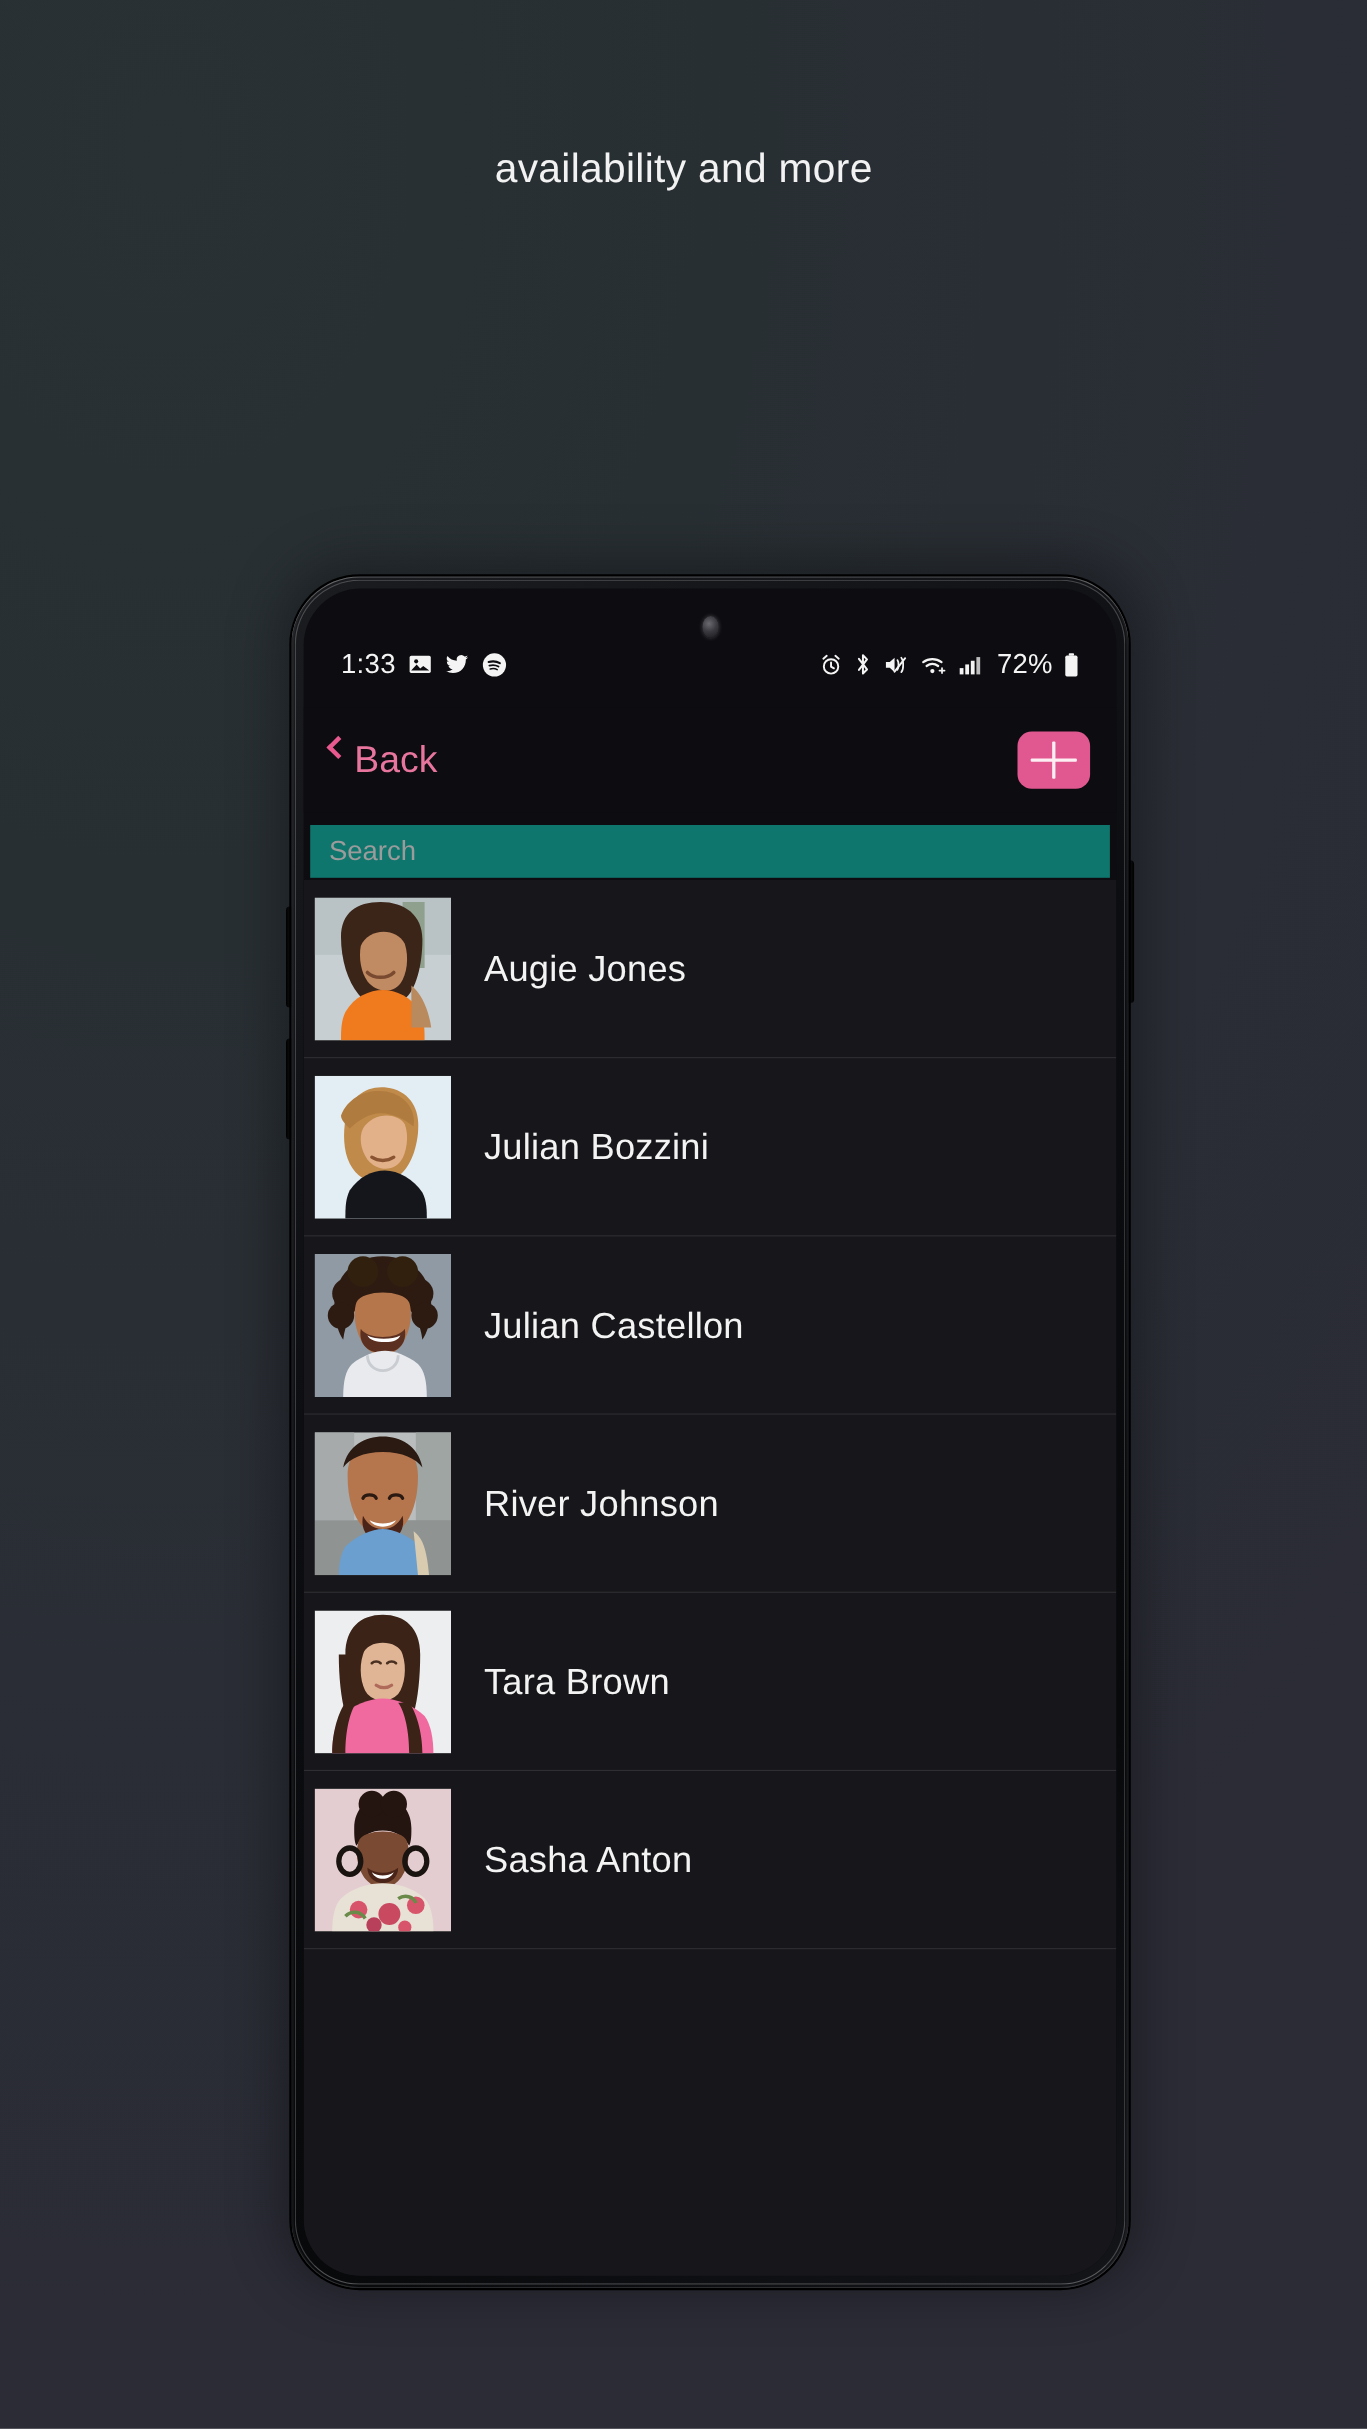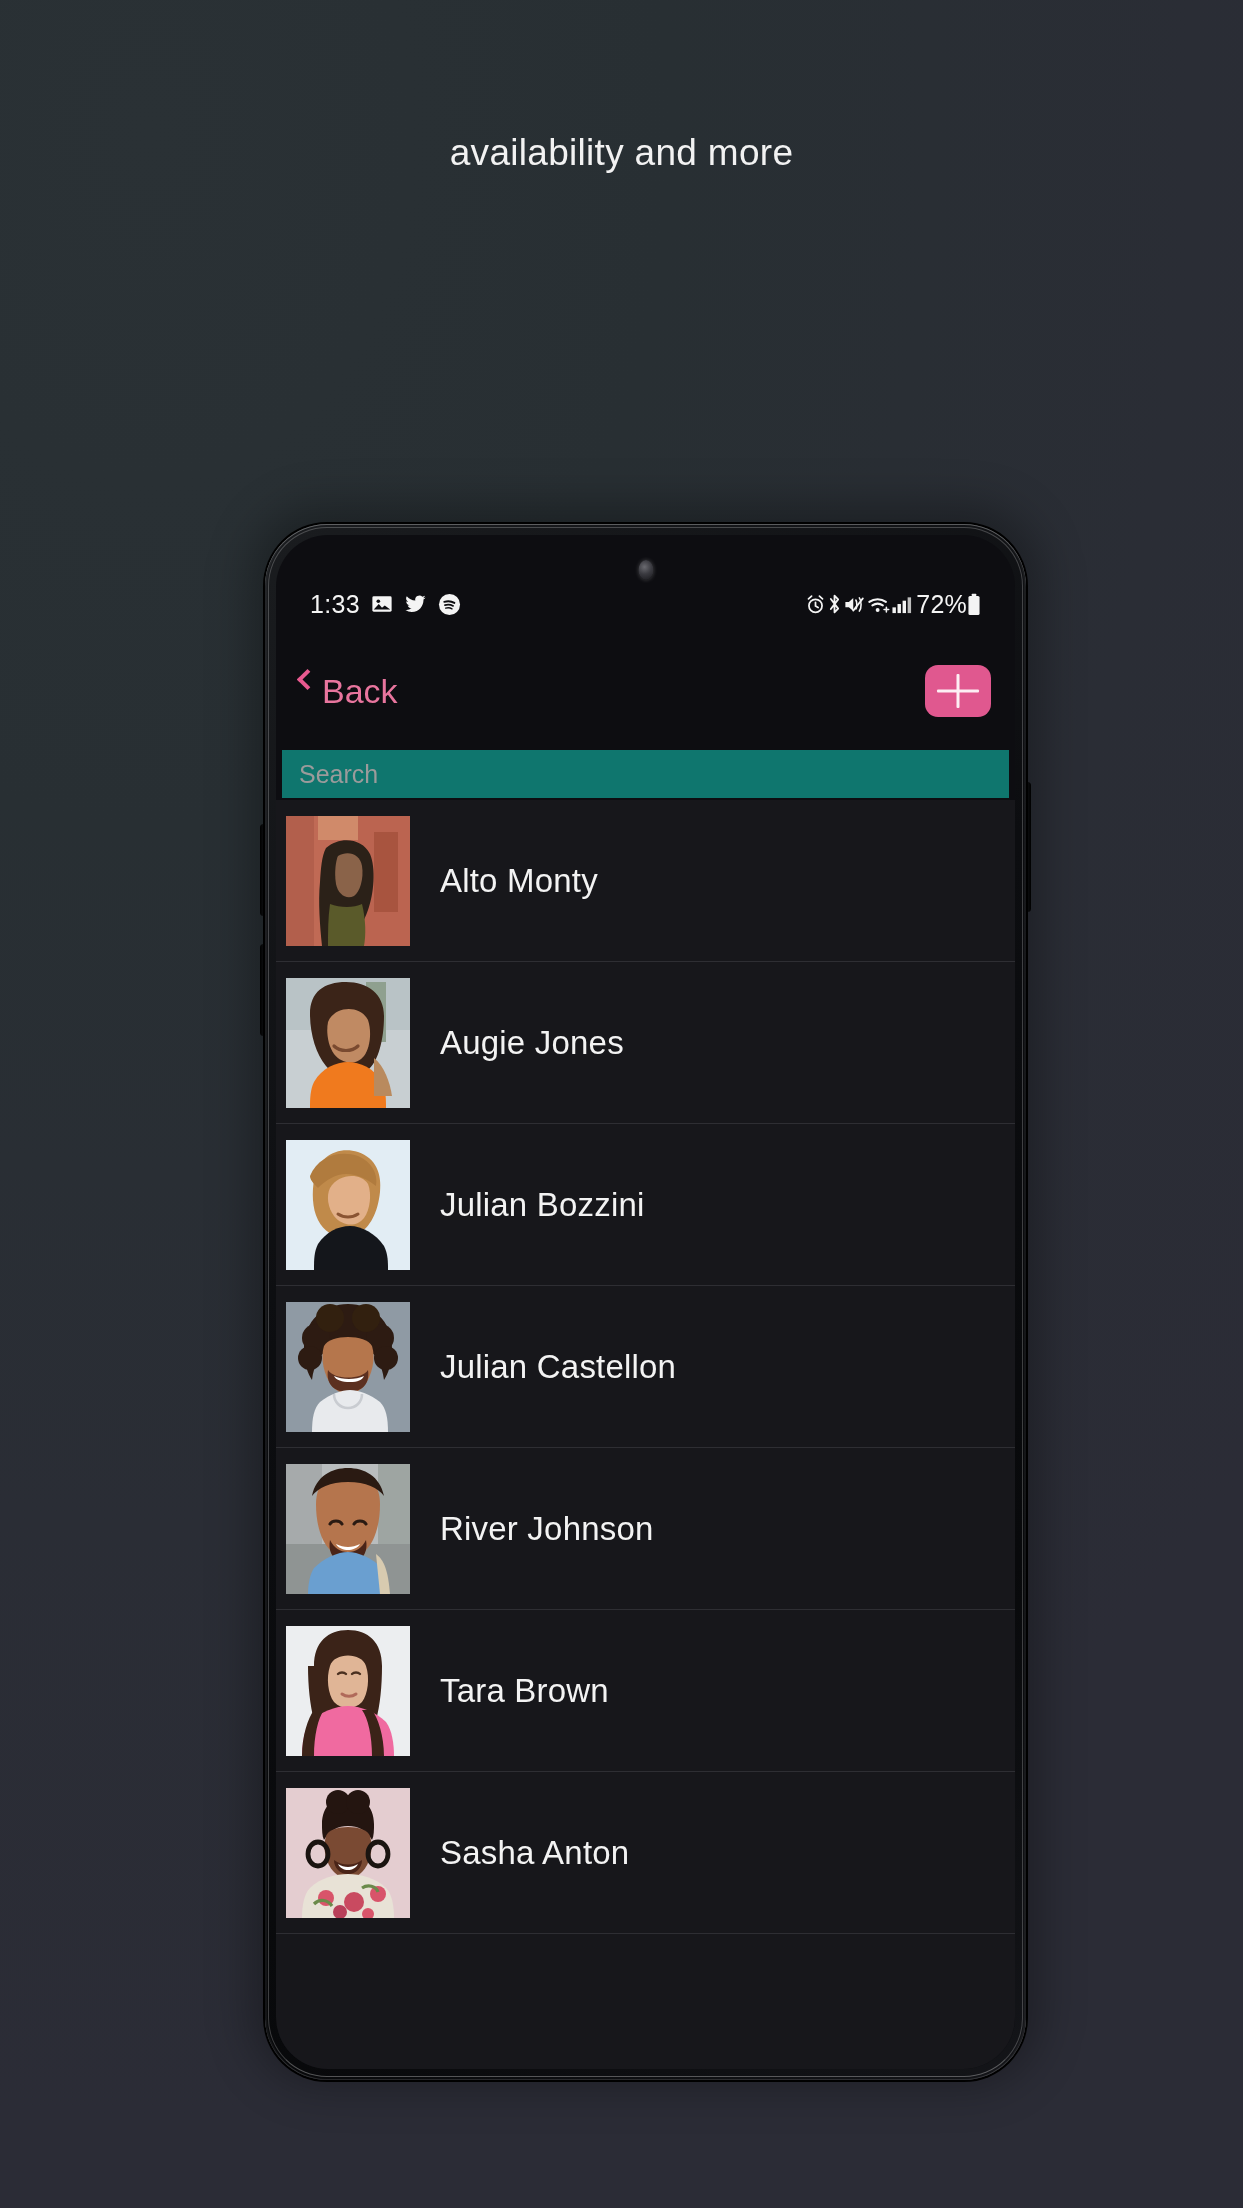--- a/index.html
+++ b/index.html
@@ -105,21 +105,21 @@
   
   .statusbar {
     position:absolute; left:0; right:0; top:50px;
     height:38px;
     display:flex; align-items:center;
     padding:0 34px;
     color:#f4f4f4;
     font-size:24px;
   }
   .sb-left { display:flex; align-items:center; gap:11px; }
-  .sb-right { margin-left:auto; display:flex; align-items:center; }
+  .sb-right { margin-left:auto; display:flex; align-items:center; gap:10px; }
   .sb-time { font-size:25px; letter-spacing:0.3px; }
   .sb-ico { display:inline-flex; align-items:center; justify-content:center; }
   .sb-pct { font-size:25px; letter-spacing:0.2px; margin-left:3px; }
 
   
   .nav {
     position:absolute; left:0; right:0; top:108px;
     height:96px;
     display:flex; align-items:center;
     padding:0 24px;
@@ -309,35 +309,20 @@
         </div>
         <div class="add-btn" title="Add"></div>
       </div>
 
       <div class="search-wrap">
         <input class="search-field" type="text" placeholder="Search" style="">
       </div>
 
       <div class="list">
 
-        <div class="row">
-          <div class="avatar">
-            <svg viewBox="0 0 62 65" preserveAspectRatio="xMidYMid slice">
-              <rect width="62" height="65" fill="#c06a55"></rect>
-              <rect x="0" y="0" width="14" height="65" fill="#b25f4c"></rect>
-              <rect x="16" y="0" width="20" height="12" fill="#d08a6a"></rect>
-              <rect x="36" y="0" width="26" height="65" fill="#bb6450"></rect>
-              <rect x="44" y="8" width="12" height="40" fill="#a8543f"></rect>
-              <path d="M20 16c7-6 18-5 22 3 3 7 2 20-1 28-2 6-6 12-9 18H18c-1-10-2-22-1-32 .4-6 .8-13 3-17z" fill="#2b2118"></path>
-              <path d="M26 20c5-3 11-1 12 5 1 6-1 13-4 15-4 2-8-1-9-6-1-6 0-12 1-14z" fill="#8a6349"></path>
-              <path d="M22 44c5 2 12 2 16 0 2 8 2 16 1 21H21c0-7 0-14 1-21z" fill="#5a5a2a"></path>
-            </svg>
-          </div>
-          <div class="row-name">Alto Monty</div>
-        </div>
 
         <div class="row">
           <div class="avatar">
             <svg viewBox="0 0 62 65" preserveAspectRatio="xMidYMid slice">
               <rect width="62" height="65" fill="#c8cfd2"></rect>
               <rect x="0" y="0" width="62" height="26" fill="#b9c3c6"></rect>
               <rect x="40" y="2" width="10" height="30" fill="#8fa08f"></rect>
               <path d="M12 18c0-11 7-16 18-16s19 6 19 17c0 12-3 23-8 27-6 5-16 4-21-2-5-6-8-16-8-26z" fill="#3b2418"></path>
               <path d="M21 22c3-8 16-9 20-1 2 6 1 14-2 18-4 5-11 4-15-1-3-4-4-11-3-16z" fill="#c08a63"></path>
               <path d="M24 34c3 3 9 3 12 0" stroke="#7a4a30" stroke-width="1.6" fill="none" stroke-linecap="round"></path>

